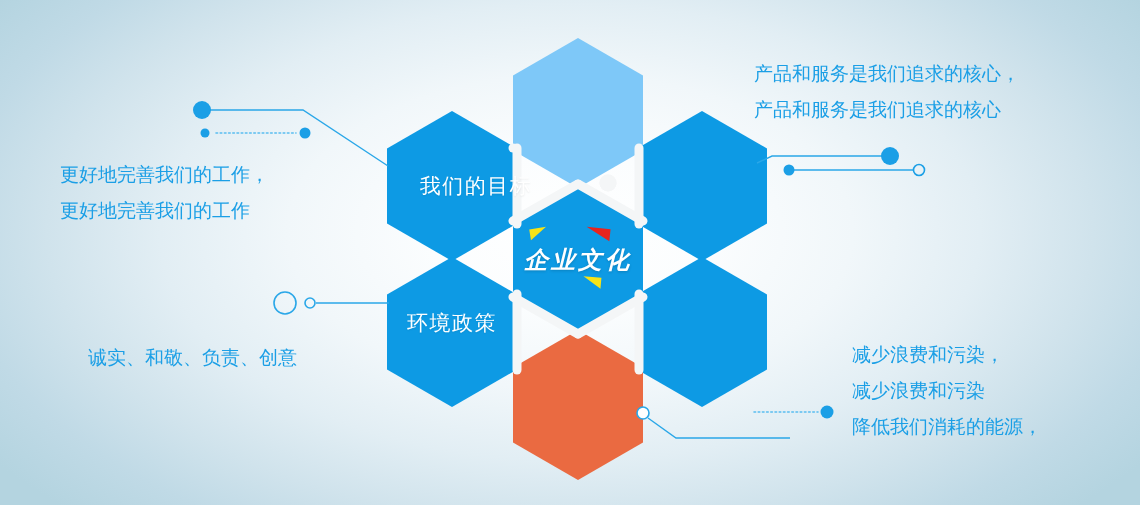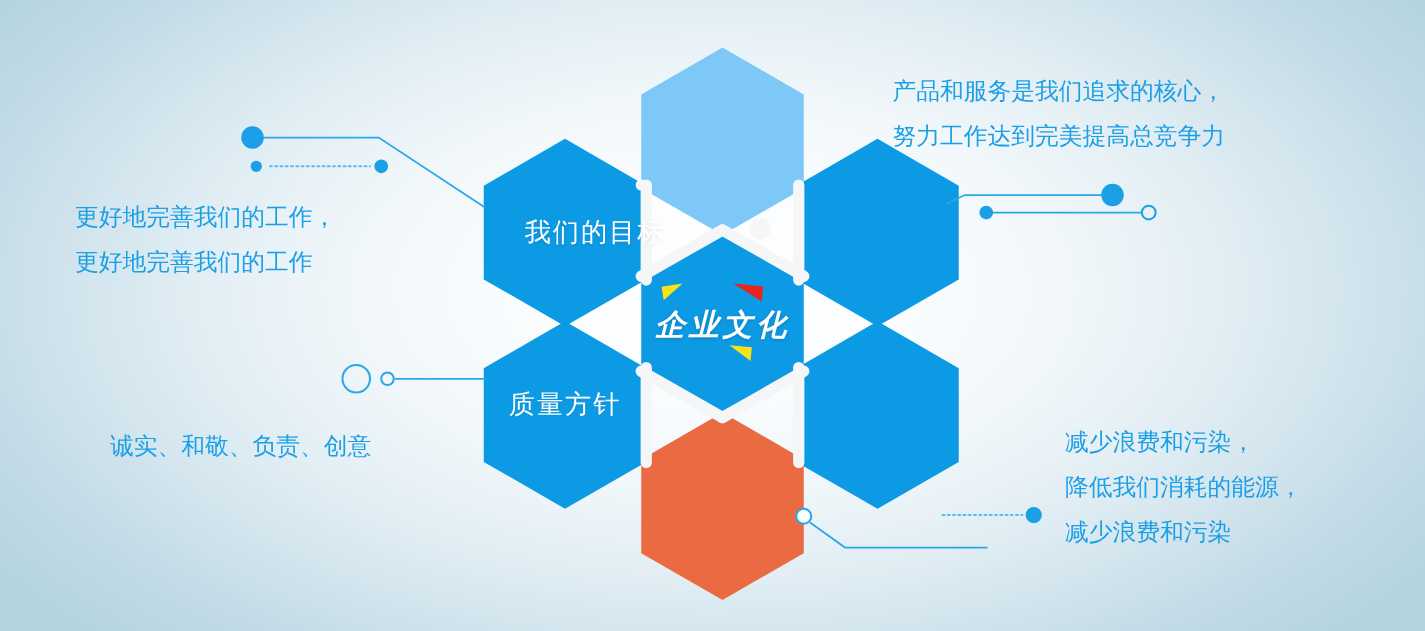--- a/index.html
+++ b/index.html
@@ -88,21 +88,21 @@
   
   .caption {
     position: absolute;
     color: #1b9fe6;
     font-size: 19px;
     line-height: 36px;
     white-space: nowrap;
   }
 
   #caption-goals   { left: 60px;  top: 157px; font-family: Liberation Serif, serif; }
-  #caption-quality { left: 714px; top: 56px;  }
+  #caption-quality { left: 754px; top: 56px;  }
   #caption-principles { left: 88px; top: 340px; }
   #caption-environment { left: 852px; top: 337px; }
 
   
   #connectors {
     position: absolute;
     left: 0; top: 0;
     width: 1140px; height: 505px;
   }
 </style>
@@ -157,21 +157,21 @@
       <line x1="513" y1="297" x2="578" y2="334"></line>
       <line x1="643" y1="297" x2="578" y2="334"></line>
       <line x1="513" y1="148" x2="513" y2="148"></line>
     </g>
 
     <circle cx="608" cy="183" r="8.5" fill="#f4f6f7"></circle>
     <circle cx="608" cy="183" r="8.5" fill="#f4f6f7"></circle>
   </svg>
 
   <div class="hex-label" style="left:476px; top:186px;">我们的目标</div>
-  <div class="hex-label" style="left:452px; top:323px;">质量方针</div>
+  <div class="hex-label" style="left:452px; top:323px;">环境政策</div>
 
   <div id="brand-accent-yellow-1"></div>
   <div id="brand-accent-red"></div>
   <div id="brand-accent-yellow-2"></div>
   <div id="brand">企业文化</div>
 
   <svg id="connectors" viewBox="0 0 1140 505" xmlns="http://www.w3.org/2000/svg">
 
     <g>
       <path d="M 205 110 L 303 110 L 388 166" stroke="#2aa7e8" stroke-width="1.4" fill="none"></path>
@@ -209,26 +209,26 @@
     </g>
   </svg>
 
   <div class="caption" id="caption-goals">
     <div>更好地完善我们的工作，</div>
     <div>更好地完善我们的工作</div>
   </div>
 
   <div class="caption" id="caption-quality">
     <div>产品和服务是我们追求的核心，</div>
-    <div>努力工作达到完美提高总竞争力</div>
+    <div>产品和服务是我们追求的核心</div>
   </div>
 
   <div class="caption" id="caption-principles">
     <div>诚实、和敬、负责、创意</div>
   </div>
 
   <div class="caption" id="caption-environment">
     <div>减少浪费和污染，</div>
+    <div>减少浪费和污染</div>
     <div>降低我们消耗的能源，</div>
-    <div>减少浪费和污染</div>
   </div>
 
 </div>
 
 </body></html>

